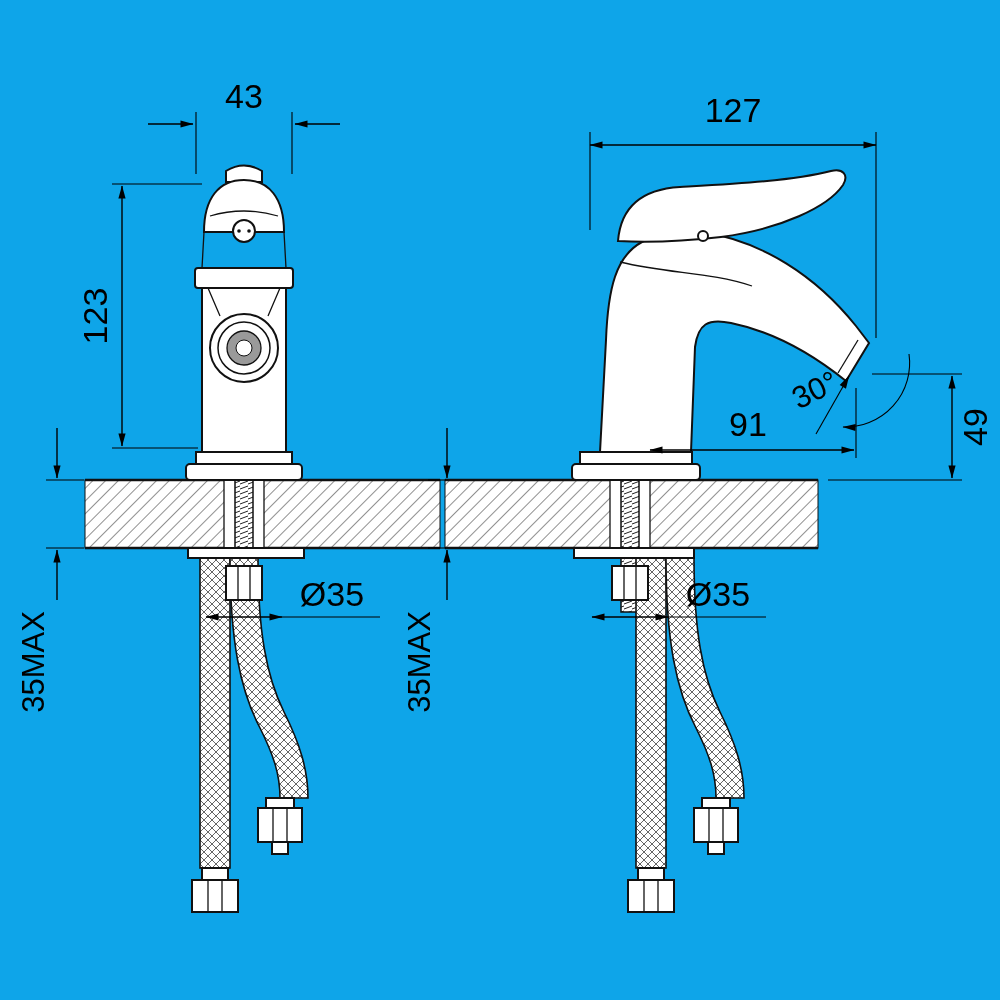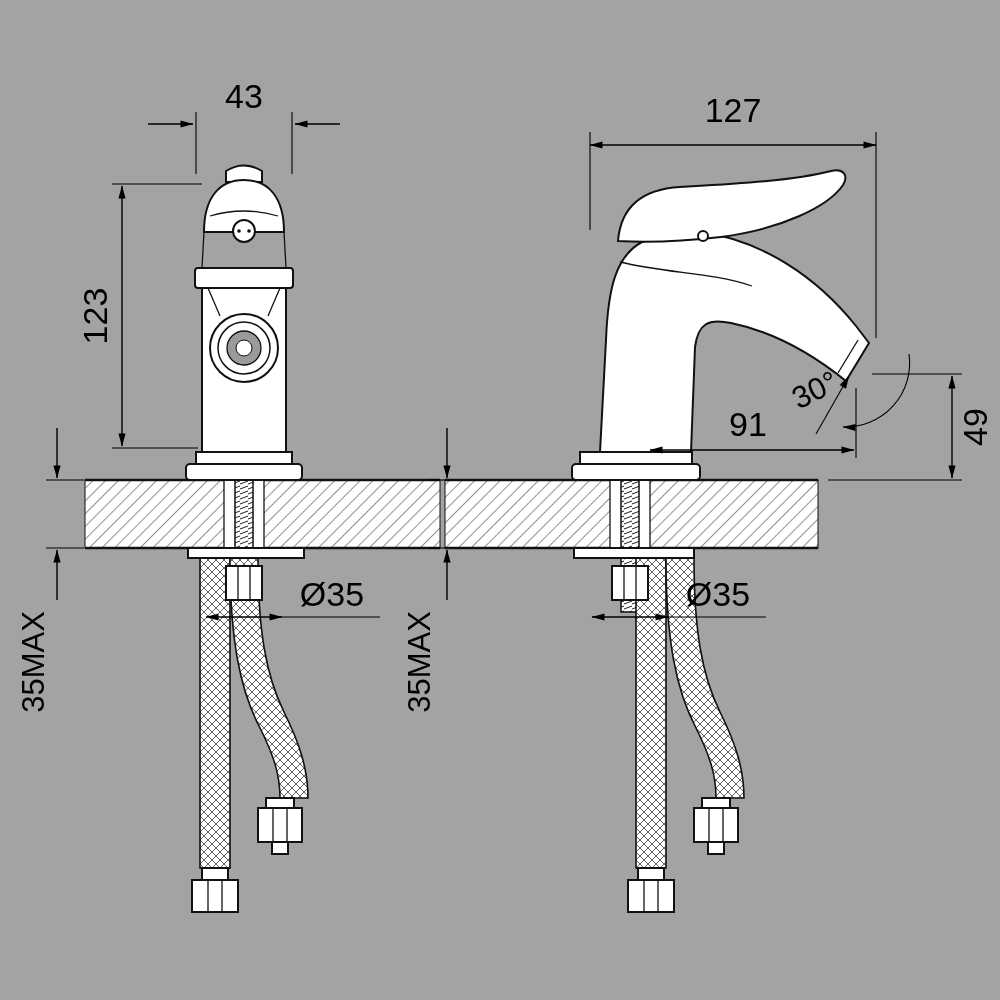--- a/index.html
+++ b/index.html
@@ -1,16 +1,16 @@
 <!DOCTYPE html>
 <html><head>
 <meta charset="utf-8">
 <style>
   html,body{margin:0;padding:0;background:#fff;}
-  .page{width:1000px;height:1000px;background:#a3a3a3;position:relative;overflow:hidden;}
+  .page{width:1000px;height:1000px;background:#0ea5e9;position:relative;overflow:hidden;}
   svg{display:block;}
   text{font-family:"Liberation Sans","DejaVu Sans",sans-serif;fill:#000;}
   .dimtext{font-size:34px;}
   .dimtext-sm{font-size:31px;}
   .outline{fill:#fff;stroke:#111;stroke-width:2;}
   .thin{fill:none;stroke:#111;stroke-width:1.3;}
   .dim{stroke:#000;stroke-width:1.4;fill:none;}
   .ext{stroke:#000;stroke-width:1.1;fill:none;}
   .heavy{stroke:#111;stroke-width:2.6;fill:none;}
 </style>

